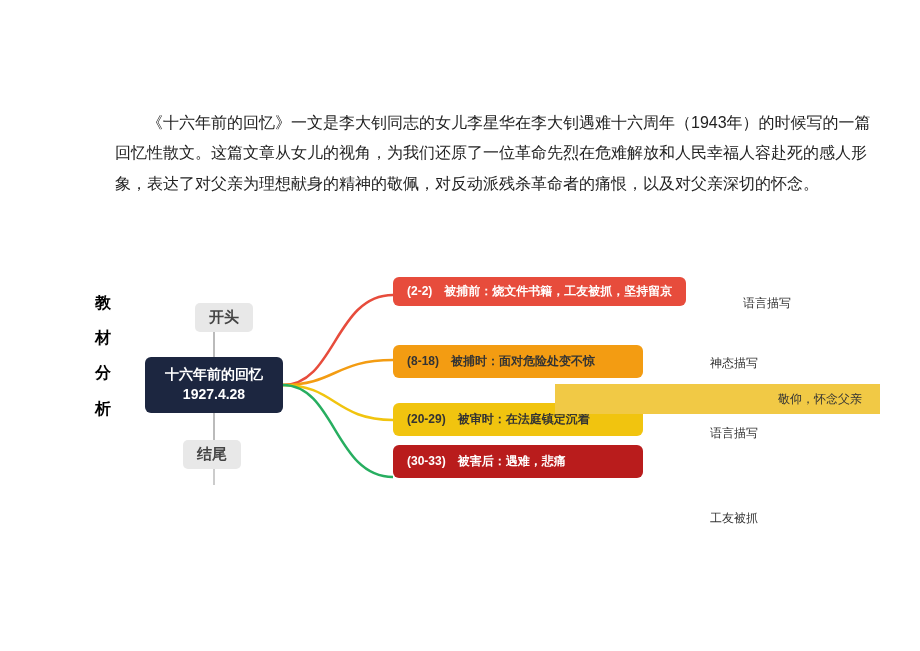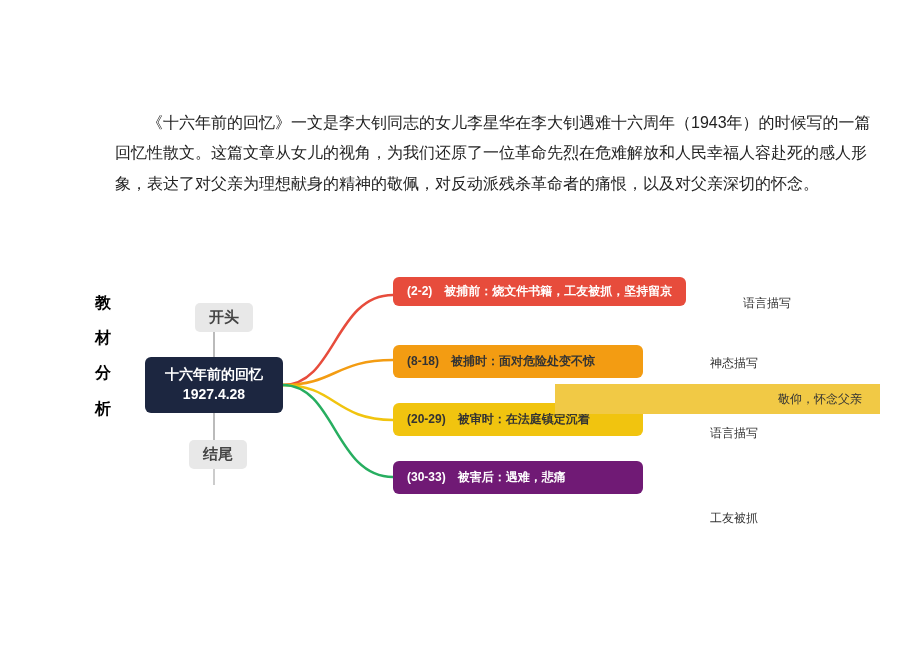--- a/index.html
+++ b/index.html
@@ -60,35 +60,35 @@
       position: absolute;
       background: #e8e8e8;
       color: #444;
       font-size: 15px;
       font-weight: bold;
       padding: 5px 14px;
       border-radius: 5px;
       text-align: center;
     }
     .tag.top { left: 50px; top: 38px; }
-    .tag.bot { left: 44px; top: 175px; }
+    .tag.bot { left: 38px; top: 175px; }
     .tag.sub { left: 25px; top: 220px; font-weight: normal; color:#888; }
     .branch {
       position: absolute;
       border-radius: 6px;
       font-size: 12px;
       font-weight: bold;
       padding: 8px 14px;
       min-width: 250px;
       line-height: 1.4;
     }
     .b1 { left: 248px; top: 12px; background:#e74c3c; color:#fff; padding:6px 14px; }
     .b2 { left: 248px; top: 80px; background:#f39c12; color:#333; }
     .b3 { left: 248px; top: 138px; background:#f1c40f; color:#333; }
-    .b4 { left: 248px; top: 196px; background:#701a75; color:#fff; }
+    .b4 { left: 248px; top: 180px; background:#b91c1c; color:#fff; }
     .desc {
       position: absolute;
       font-size: 12px;
       color: #333;
     }
     .d1 { left: 598px; top: 30px; }
     .d2 { left: 565px; top: 90px; }
     .d3 { left: 565px; top: 160px; }
     .d4 { left: 565px; top: 245px; }
     .bigbar {

